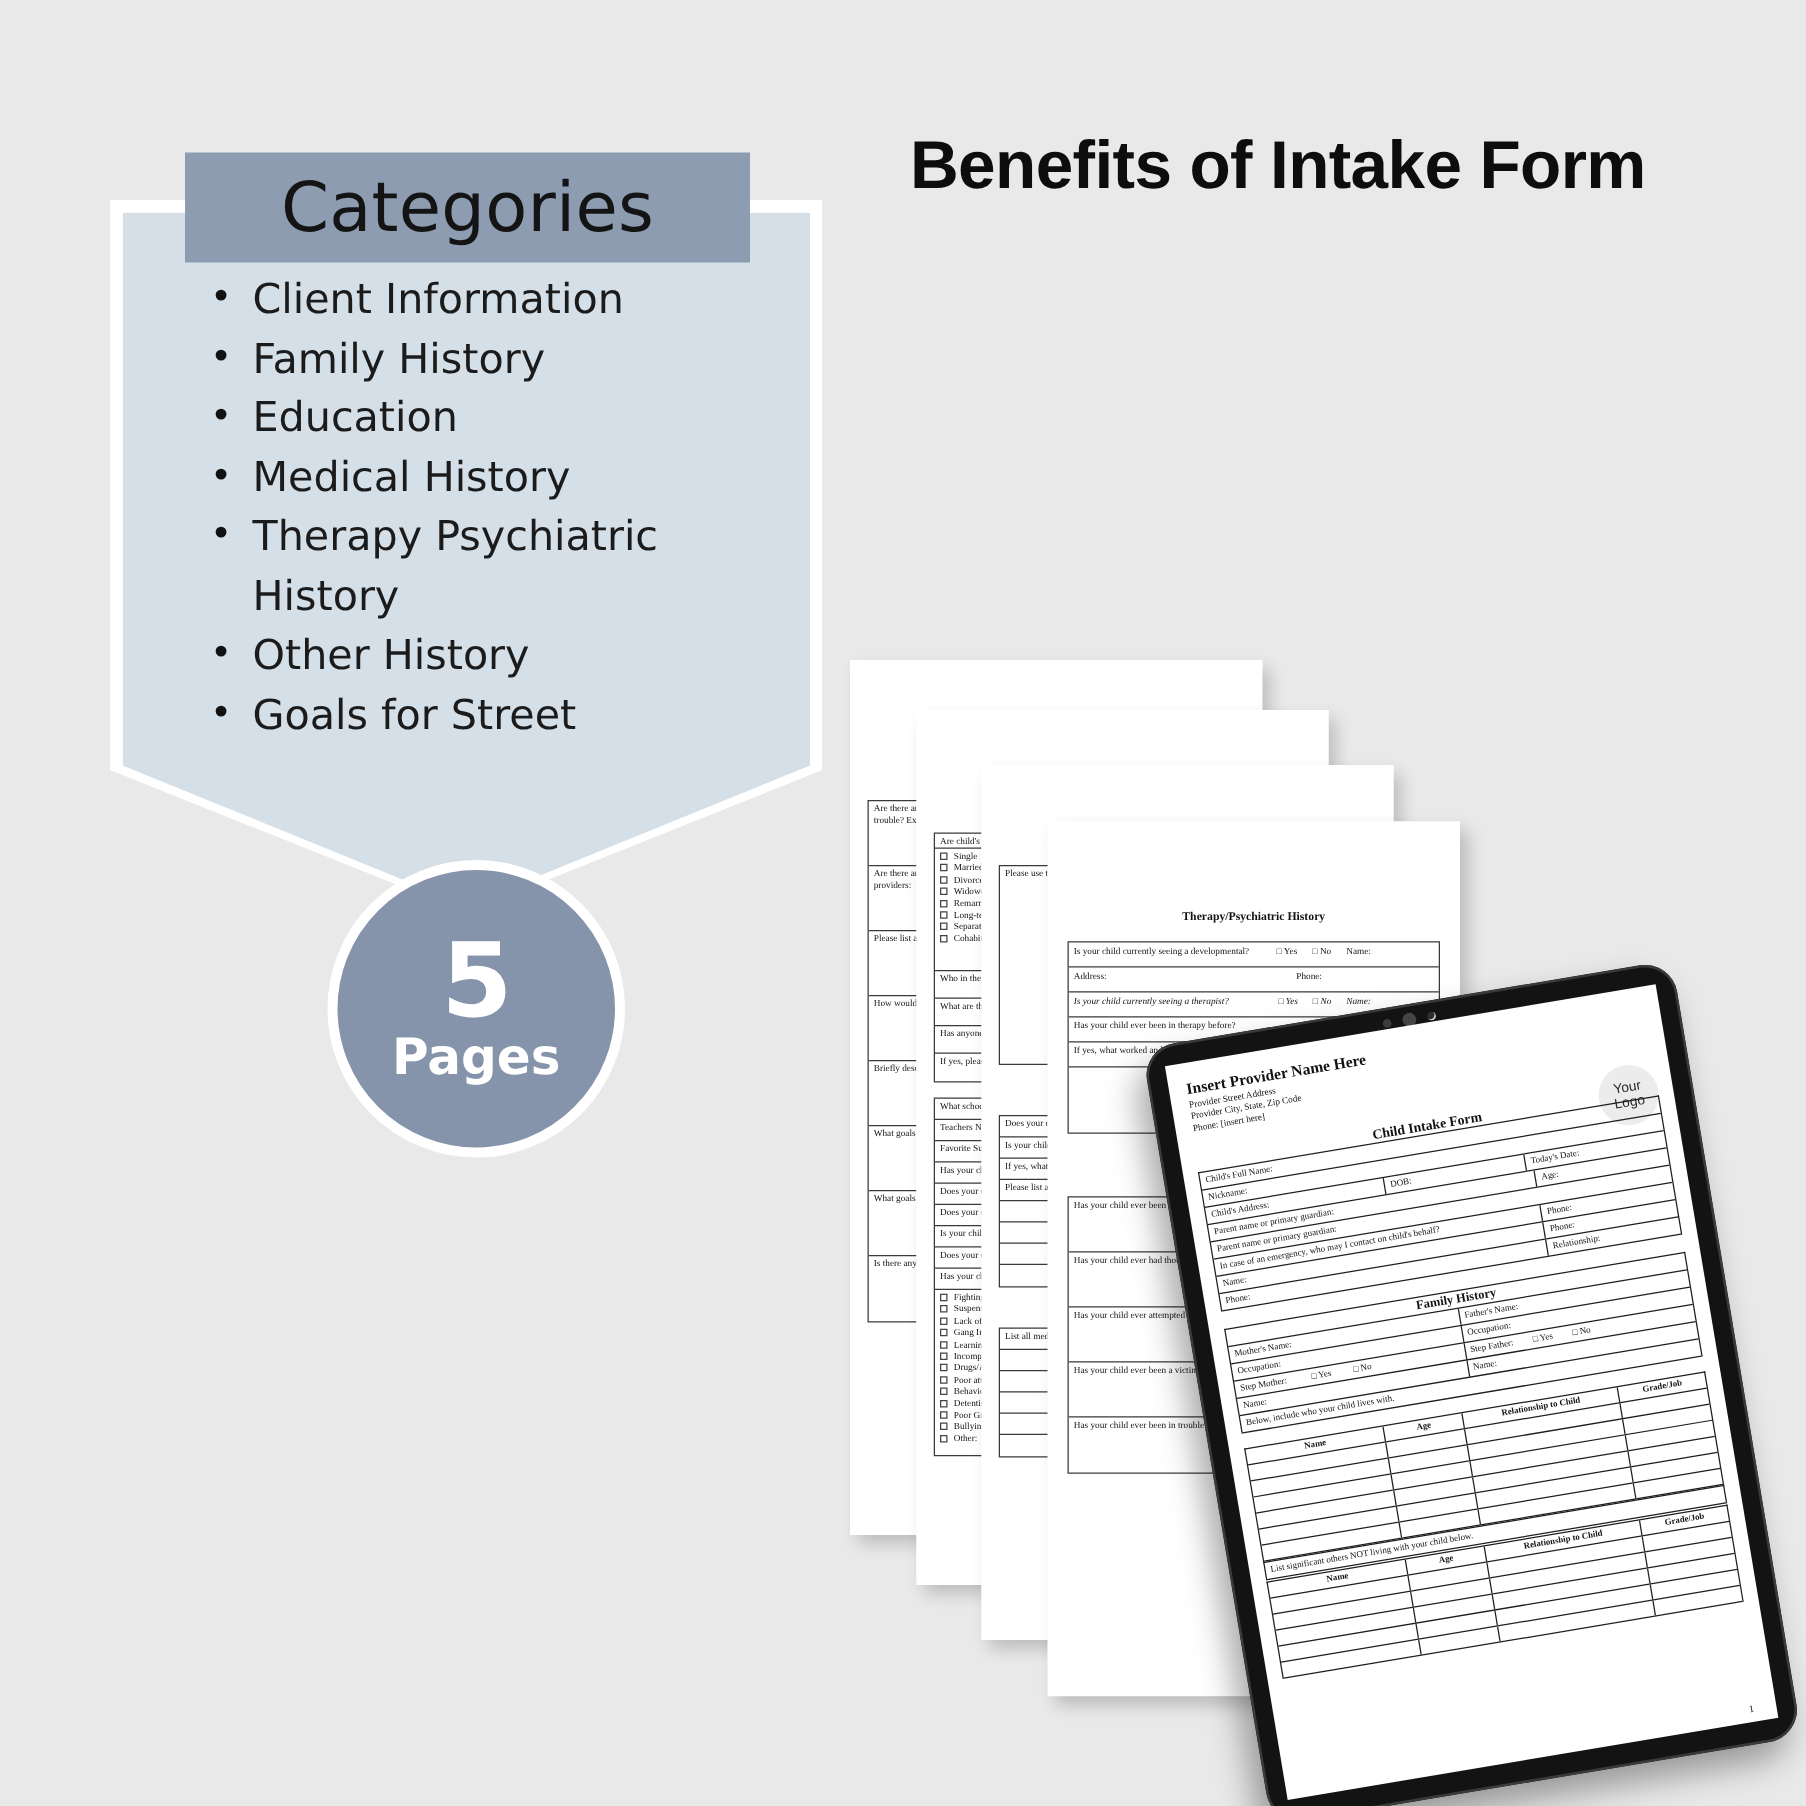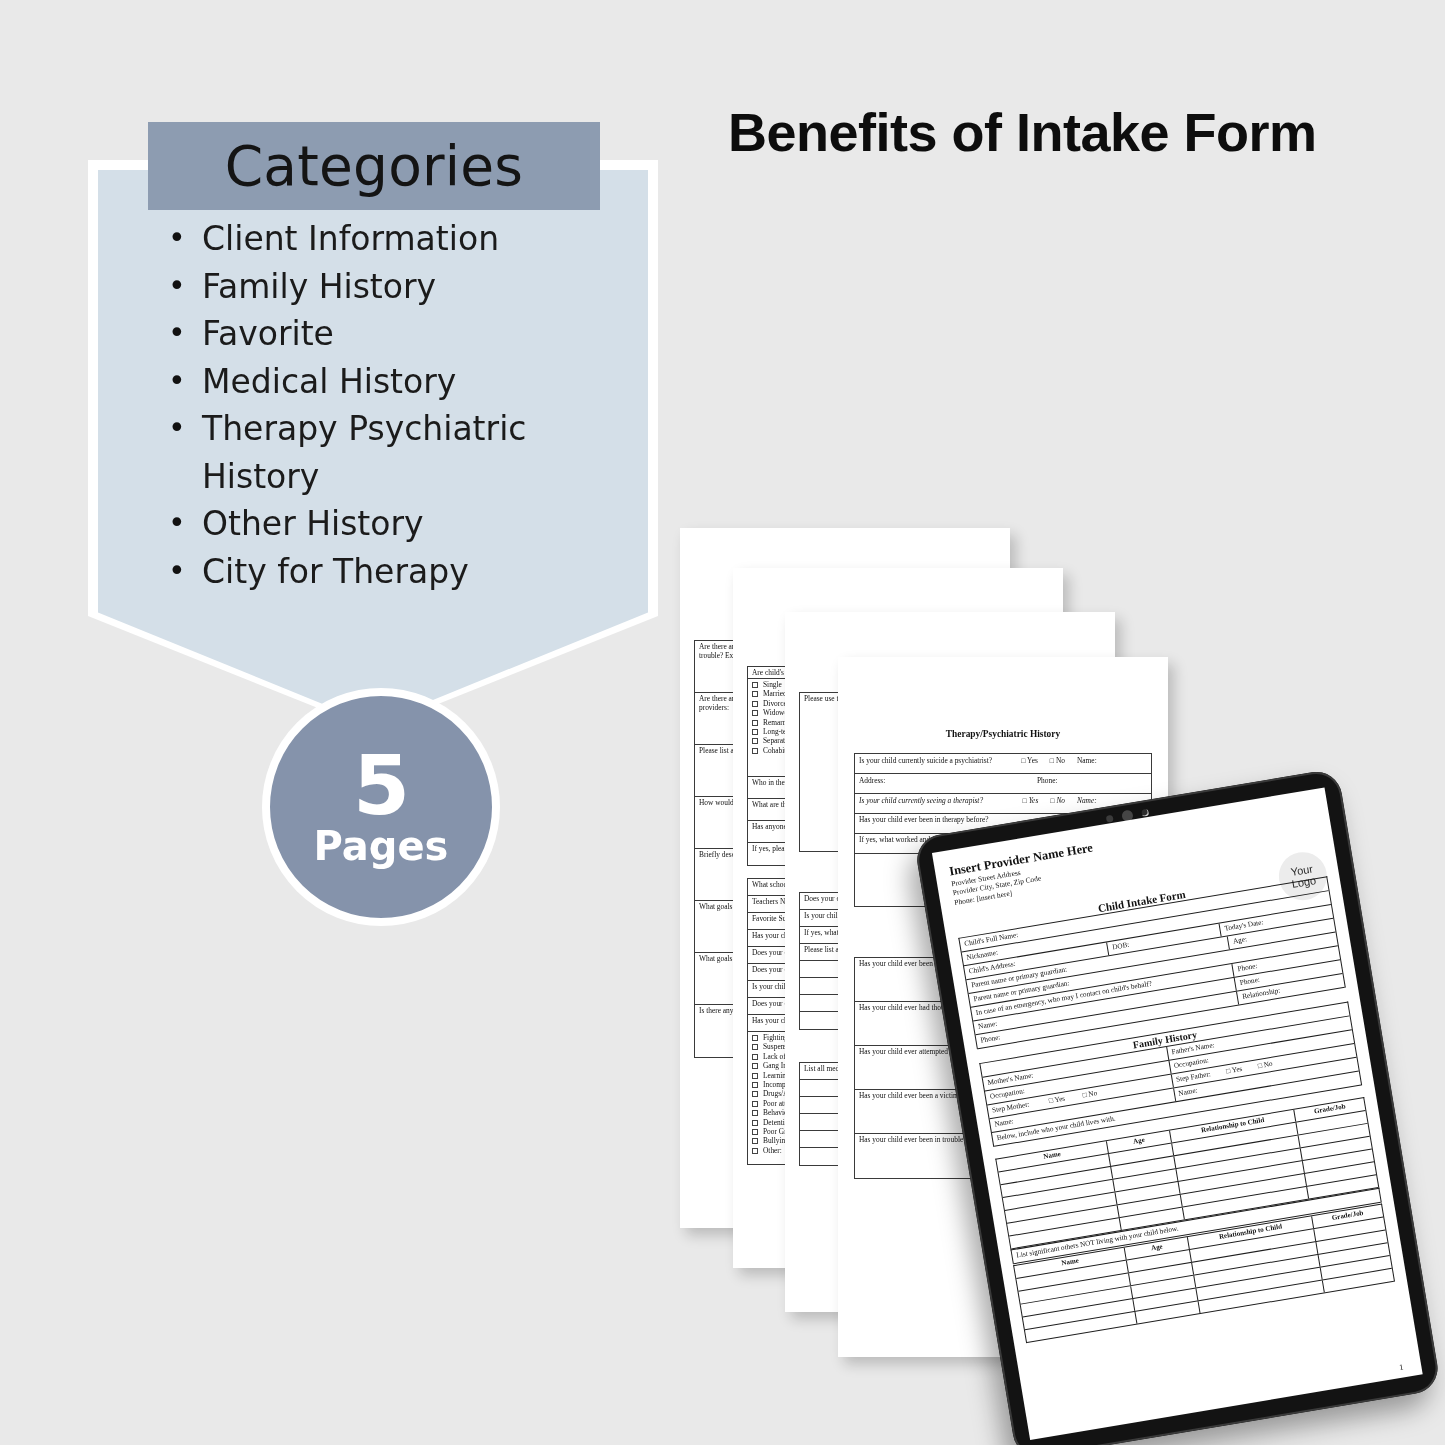--- a/index.html
+++ b/index.html
@@ -170,25 +170,25 @@
     <div class="ribbon-fill"></div>
   </div>
 
   <div id="categories-header">
     <span class="htext">Categories</span>
   </div>
 
   <ul id="categories-list">
     <li>Client Information</li>
     <li>Family History</li>
-    <li>Favorite</li>
+    <li>Education</li>
     <li>Medical History</li>
     <li>Therapy Psychiatric History</li>
     <li>Other History</li>
-    <li>City for Therapy</li>
+    <li>Goals for Street</li>
   </ul>
 
   <div id="pages-badge">
     <span class="num">5</span>
     <span class="lbl">Pages</span>
   </div>
 
   <div id="benefits">
     <div id="benefits-title">Benefits of Intake Form</div>
   </div>
@@ -279,21 +279,21 @@
         <div class="row" style="height:17px;"></div>
         <div class="row" style="height:17px;"></div>
         <div class="row" style="height:17px;"></div>
       </div>
     </div>
 
     <div class="sheet" id="sheet-4">
       <div class="ttl" style="top:72px;">Therapy/Psychiatric History</div>
       <div class="frm" style="left:16px; top:96px; width:298px;">
         <div class="row" style="height:20px; display:flex; padding:2px 4px;">
-          <span style="flex:1">Is your child currently suicide a psychiatrist?</span>
+          <span style="flex:1">Is your child currently seeing a developmental?</span>
           <span style="margin-right:12px"><span class="ckm">□</span> <span>Yes</span></span>
           <span style="margin-right:12px"><span class="ckm">□</span> <span>No</span></span>
           <span style="width:70px">Name:</span>
         </div>
         <div class="row" style="height:20px; display:flex; padding:2px 4px;">
           <span style="flex:1">Address:</span>
           <span style="width:110px">Phone:</span>
         </div>
         <div class="row" style="height:20px; display:flex; padding:2px 4px;font-style:italic;">
           <span style="flex:1">Is your child currently seeing a therapist?</span>

